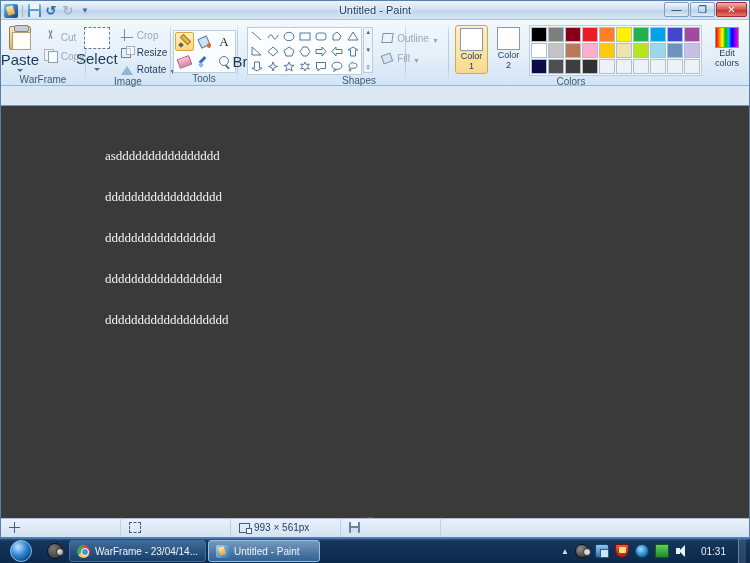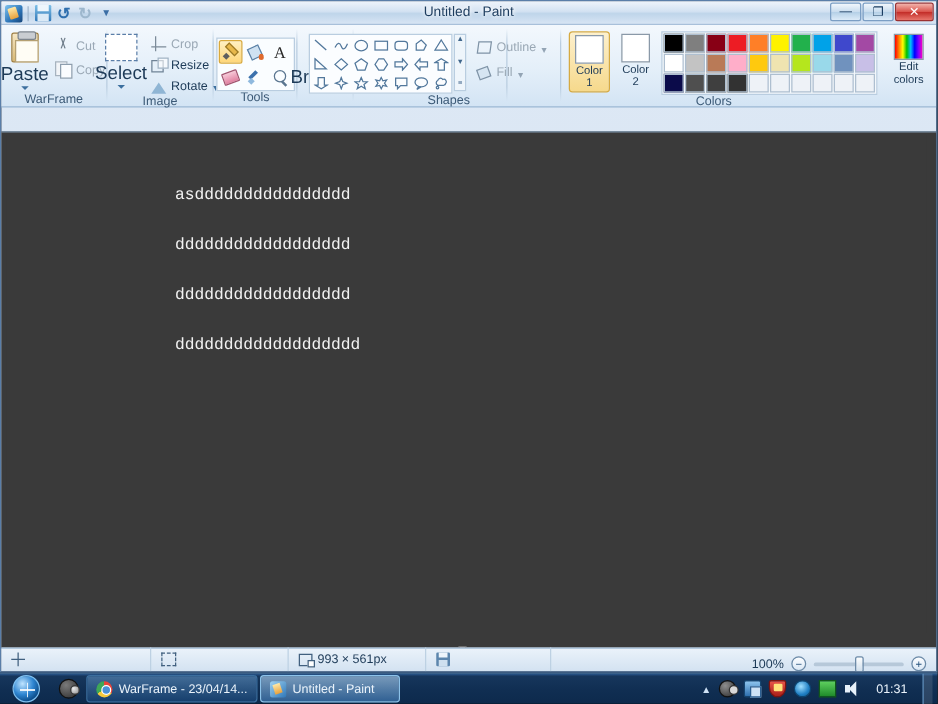--- a/index.html
+++ b/index.html
@@ -210,24 +210,23 @@
     background:#3a3a3a;
     border-top:1px solid #7f96ad;
     overflow:hidden;
   }
   #canvas{
     position:absolute; left:4px; top:2px; width:736px; height:398px;
     background:#3a3a3a;
     padding:40px 0 0 100px;
   }
   .canvas-line{
-    color:#f2f2f2; font-family:Liberation Mono, monospace;
+    color:#f2f2f2; font-family:Liberation Serif, serif;
     font-size:13px; letter-spacing:0px; margin-bottom:25px;
     white-space:pre;
-    margin-left:35px;
   }
   #handle-bottom{
     position:absolute; left:366px; top:411px; width:6px;height:6px;
     background:#f0f0f0;border:1px solid #555; cursor:ns-resize;
   }
 
   
   #statusbar{
     position:absolute; left:0; right:0; bottom:0; height:19px;
     background:linear-gradient(180deg,#eaf2fa,#d3e2f1);
@@ -630,20 +629,21 @@
         </div>
       </div>
       <div class="grp-label" style="padding-right:56px">Colors</div>
     </div>
   </div>
 
   <div id="canvasarea">
     <div id="canvas">
       <div class="canvas-line">asdddddddddddddddd</div>
       <div class="canvas-line">dddddddddddddddddd</div>
+      <div class="canvas-line">ddddddddddddddddd</div>
       <div class="canvas-line">dddddddddddddddddd</div>
       <div class="canvas-line">ddddddddddddddddddd</div>
     </div>
     <div id="handle-bottom"></div>
   </div>
 
   <div id="statusbar">
     <div class="sb-cell" style="min-width:120px">
       <div class="sb-ico ico-cursorpos"></div>
       <span></span>
@@ -652,28 +652,20 @@
       <div class="ico-selsize"></div>
       <span></span>
     </div>
     <div class="sb-cell" style="min-width:110px">
       <div class="ico-imgsize"></div>
       <span>993 × 561px</span>
     </div>
     <div class="sb-cell" style="min-width:100px">
       <div class="ico-disk"></div>
       <span></span>
-    </div>
-    <div id="zoomctl">
-      <span>100%</span>
-      <div class="zbtn">−</div>
-      <div id="ztrack">
-        <div id="zthumb"></div>
-      </div>
-      <div class="zbtn">+</div>
     </div>
   </div>
 </div>
 
 <div id="taskbar">
   <div id="startorb">
       <div class="orb"></div>
     </div>
   <div class="quicklaunch">
     <div class="ico-steam"></div>

